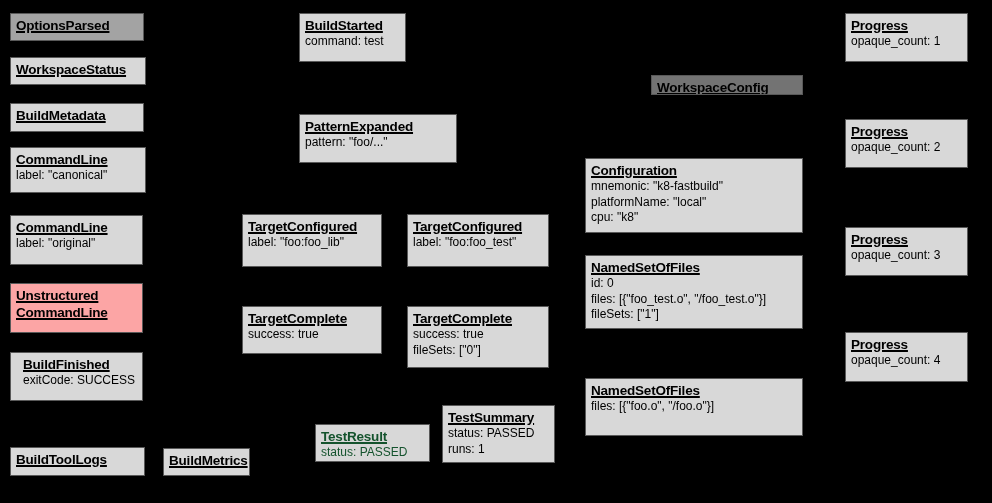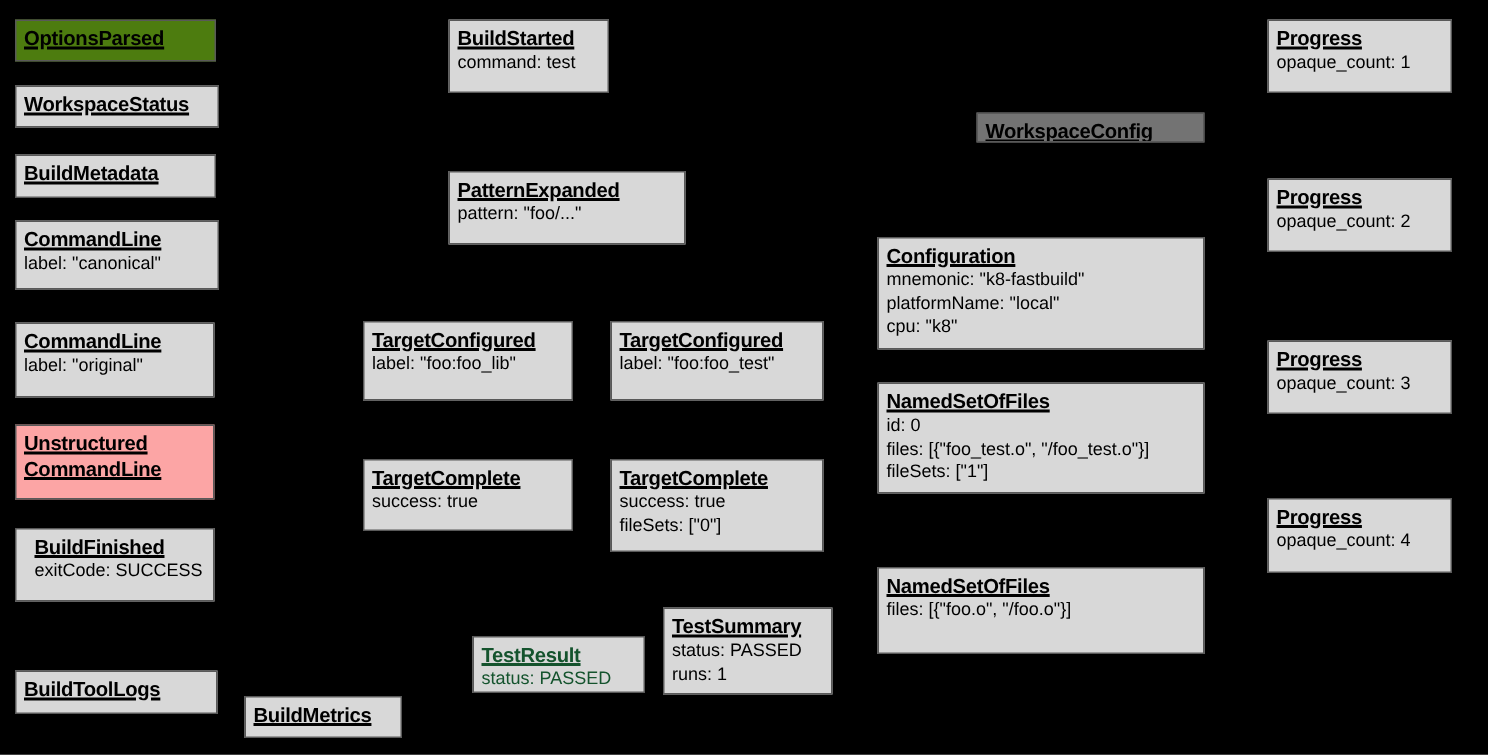--- a/index.html
+++ b/index.html
@@ -33,21 +33,21 @@
   .box-line {
     font-size: 12px;
     line-height: 15.5px;
     white-space: nowrap;
   }
 </style>
 </head>
 <body>
 
 <div class="canvas" style="background: rgb(0, 0, 0);">
-    <div class="box" style="left: 10px; top: 13px; width: 134px; height: 28px; background: #4d7c0f; border-color: rgb(89, 89, 89); color: rgb(0, 0, 0);">
+    <div class="box" style="left: 10px; top: 13px; width: 134px; height: 28px; background: #a3a3a3; border-color: rgb(89, 89, 89); color: rgb(0, 0, 0);">
       <div class="box-title">OptionsParsed</div>
     </div>
     <div class="box" style="left: 10px; top: 57px; width: 136px; height: 28px; background: rgb(216, 216, 216); border-color: rgb(89, 89, 89); color: rgb(0, 0, 0);">
       <div class="box-title">WorkspaceStatus</div>
     </div>
     <div class="box" style="left: 10px; top: 103px; width: 134px; height: 29px; background: rgb(216, 216, 216); border-color: rgb(89, 89, 89); color: rgb(0, 0, 0);">
       <div class="box-title">BuildMetadata</div>
     </div>
     <div class="box" style="left: 10px; top: 147px; width: 136px; height: 46px; background: rgb(216, 216, 216); border-color: rgb(89, 89, 89); color: rgb(0, 0, 0);">
       <div class="box-title">CommandLine</div>
@@ -61,21 +61,21 @@
       <div class="box-title">Unstructured</div>
       <div class="box-title">CommandLine</div>
     </div>
     <div class="box" style="left: 10px; top: 352px; width: 133px; height: 49px; background: rgb(216, 216, 216); border-color: rgb(89, 89, 89); color: rgb(0, 0, 0); padding-left: 12px;">
       <div class="box-title">BuildFinished</div>
       <div class="box-line">exitCode: SUCCESS</div>
     </div>
     <div class="box" style="left: 10px; top: 447px; width: 135px; height: 29px; background: rgb(216, 216, 216); border-color: rgb(89, 89, 89); color: rgb(0, 0, 0);">
       <div class="box-title">BuildToolLogs</div>
     </div>
-    <div class="box" style="left: 163px; top: 448px; width: 105px; height: 28px; background: rgb(216, 216, 216); border-color: rgb(89, 89, 89); color: rgb(0, 0, 0); margin-top: 16px;">
+    <div class="box" style="left: 163px; top: 448px; width: 87px; height: 28px; background: rgb(216, 216, 216); border-color: rgb(89, 89, 89); color: rgb(0, 0, 0);">
       <div class="box-title">BuildMetrics</div>
     </div>
     <div class="box" style="left: 299px; top: 13px; width: 107px; height: 49px; background: rgb(216, 216, 216); border-color: rgb(89, 89, 89); color: rgb(0, 0, 0);">
       <div class="box-title">BuildStarted</div>
       <div class="box-line">command: test</div>
     </div>
     <div class="box" style="left: 299px; top: 114px; width: 158px; height: 49px; background: rgb(216, 216, 216); border-color: rgb(89, 89, 89); color: rgb(0, 0, 0);">
       <div class="box-title">PatternExpanded</div>
       <div class="box-line">pattern: "foo/..."</div>
     </div>

